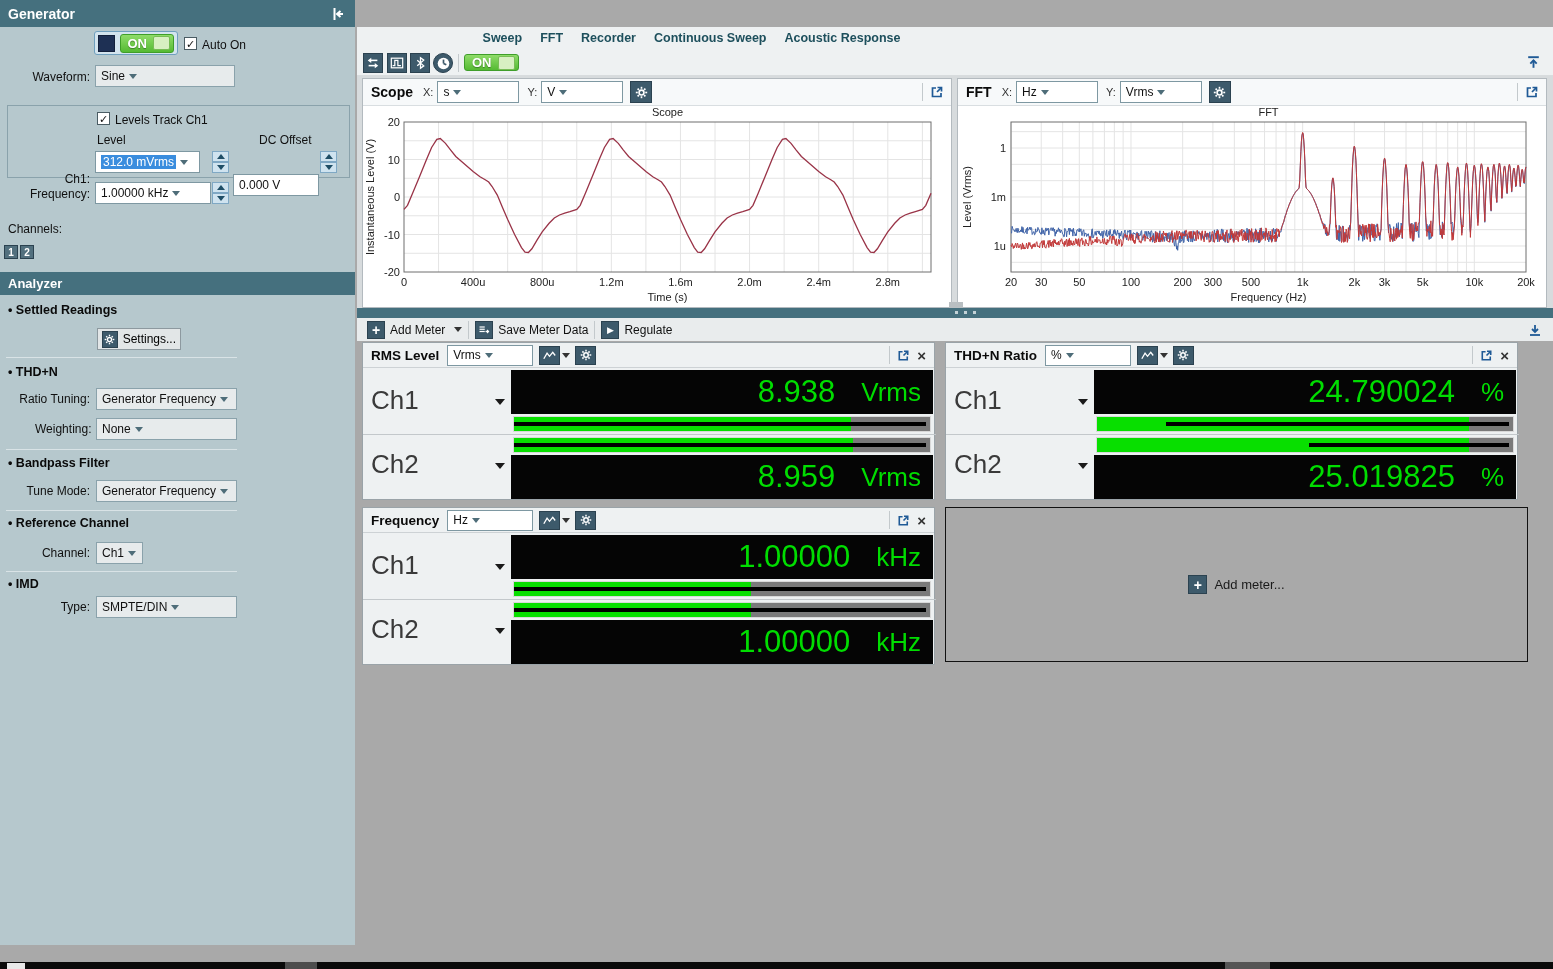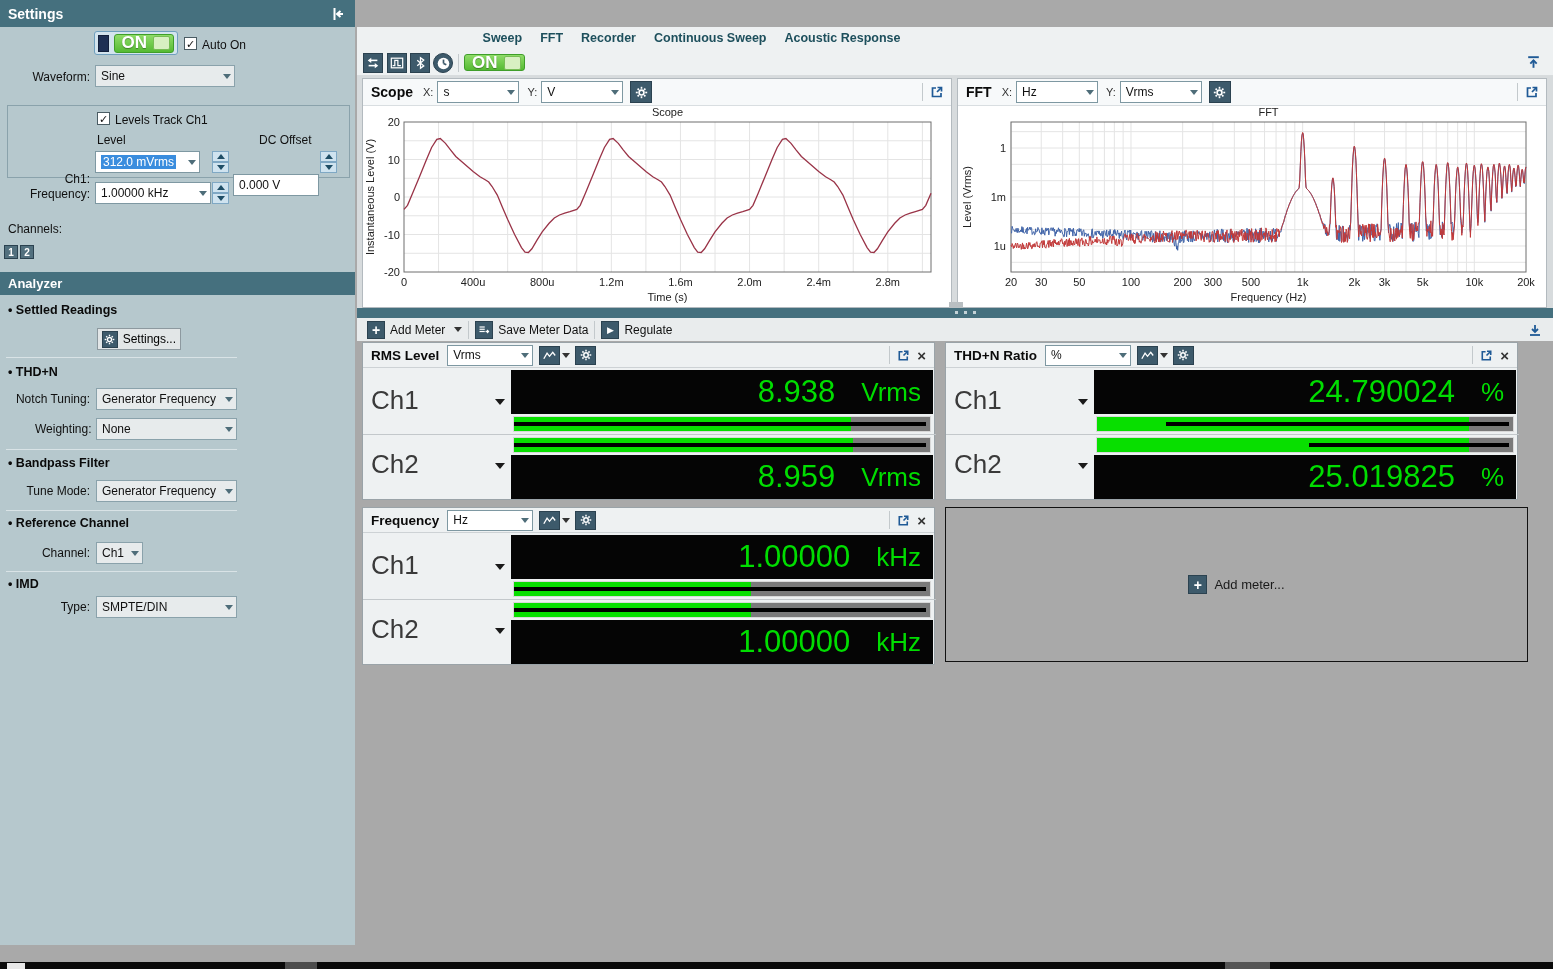--- a/index.html
+++ b/index.html
@@ -2,35 +2,35 @@
 <html><head>
 <meta charset="utf-8">
 <style>
   html,body{margin:0;padding:0;background:#222;}
   .stage{position:relative;width:1553px;height:969px;background:#a9a9a9;font-family:"Liberation Sans",sans-serif;overflow:hidden;}
   .abs{position:absolute;box-sizing:border-box;}
   .teal{background:#45707e;color:#fff;font-weight:bold;font-size:14px;display:flex;align-items:center;padding-left:8px;}
   .lpanel{background:#b6c8cd;}
   .lbl{font-size:12px;color:#101010;}
   .rlbl{font-size:12px;color:#101010;text-align:right;}
-  .combo{display:flex;align-items:center;justify-content:space-between;background:#e7ebec;border:1px solid #8aa2ab;font-size:12px;color:#101010;padding:0 3px 0 5px;height:22px;}
+  .combo{display:flex;align-items:center;justify-content:flex-start;background:#e7ebec;border:1px solid #8aa2ab;font-size:12px;color:#101010;padding:0 3px 0 5px;height:22px;}
   .combo.white{background:#fff;border:1px solid #7e98a2;}
   .chev{width:0;height:0;border-left:4px solid transparent;border-right:4px solid transparent;border-top:5px solid #4e6d79;margin-left:4px;flex:0 0 auto;}
   .sel{background:#3a8dde;color:#fff;padding:0 2px;}
   .spin{display:flex;flex-direction:column;width:17px;height:22px;}
   .spin div{flex:1;background:#cfe3ef;border:1px solid #7fa8c4;display:flex;align-items:center;justify-content:center;}
   .tri-u{width:0;height:0;border-left:4px solid transparent;border-right:4px solid transparent;border-bottom:5px solid #1f4e66;}
   .tri-d{width:0;height:0;border-left:4px solid transparent;border-right:4px solid transparent;border-top:5px solid #1f4e66;}
   .cb{width:13px;height:13px;background:#fff;border:1px solid #4a5c63;font-size:11px;line-height:12px;text-align:center;color:#101010;}
   .sect{font-size:12.5px;font-weight:bold;color:#0a0a0a;}
   .sect::before{content:"• ";}
   .sep{height:1px;background:#9fb3b9;border-bottom:1px solid #d9e3e6;}
   .dkbtn{background:#3d5a6b;border:1px solid #2b4250;color:#fff;display:flex;align-items:center;justify-content:center;}
   .ontog{display:flex;align-items:center;background:linear-gradient(#8fdc69,#55ba33);border:1px solid #3f9e2a;border-radius:3px;padding:0 3px;}
-  .ontog .ontxt{color:#fff;font-weight:bold;font-size:17px;padding:0 4px;text-shadow:0 1px 1px rgba(0,0,0,.35);}
+  .ontog .ontxt{color:#fff;font-weight:bold;font-size:13px;padding:0 4px;text-shadow:0 1px 1px rgba(0,0,0,.35);}
   .ontog .knob{width:15px;height:12px;background:#d8f0c2;border:1px solid #77bd55;border-radius:2px;margin-left:2px;}
   .tabtxt{font-size:12.5px;font-weight:bold;color:#1d4f5c;display:flex;align-items:center;padding:0 9px;height:22px;}
   .tabsel{background:#84cc16;margin-top:41px;}
   .cpanel{background:#fff;border:1px solid #b3babf;}
   .cphdr{position:absolute;left:0;top:0;right:0;height:26px;background:#f7f9fa;border-bottom:1px solid #d9dee1;display:flex;align-items:center;}
   .cptitle{font-weight:bold;font-size:14px;color:#0a0a0a;margin:0 10px 0 8px;}
   .xylab{font-size:11px;color:#333;margin-right:4px;}
   .mpanel{background:#eef1f2;border:1px solid #9aa3a8;}
   .mphdr{position:absolute;left:0;top:0;right:0;height:24px;background:#eef1f2;border-bottom:1px solid #cdd2d5;display:flex;align-items:center;}
   .mptitle{font-weight:bold;font-size:13.5px;color:#0a0a0a;margin:0 8px;}
@@ -48,21 +48,21 @@
   svg{display:block;}
 </style>
 </head>
 <body>
 
 <div class="stage">
 
   <div class="abs lpanel" style="left:0;top:0;width:355px;height:945px;">
 
     <div class="abs teal" style="left:0;top:0;width:355px;height:27px;">
-      <span>Settings</span>
+      <span>Generator</span>
       <svg class="abs" style="left:330px;top:6px;" width="16" height="16" viewBox="0 0 16 16">
         <line x1="4.5" y1="2" x2="4.5" y2="14" stroke="#fff" stroke-width="2"></line>
         <line x1="13" y1="8" x2="8" y2="8" stroke="#fff" stroke-width="2"></line>
         <path d="M10.5 5 L7 8 L10.5 11" fill="none" stroke="#fff" stroke-width="2"></path>
       </svg>
     </div>
 
     <div class="abs" style="left:94px;top:31px;width:84px;height:24px;border:1px solid #6f9fbd;border-radius:3px;background:#d3e4ee;display:flex;align-items:center;padding:0 3px;gap:5px;">
       <div style="width:15px;height:15px;background:#1e3054;border:1px solid #13203b;"></div>
       <div class="ontog" style="height:17px;">
@@ -146,21 +146,21 @@
               <line x1="3.2" y1="12.8" x2="4.8" y2="11.2"></line>
               <line x1="11.2" y1="4.8" x2="12.8" y2="3.2"></line>
             </g>
           </svg>
       </span>
       <span style="font-size:12px;">Settings...</span>
     </div>
 
     <div class="abs sep" style="left:6px;top:357px;width:231px;"></div>
     <div class="abs sect" style="left:8px;top:365px;">THD+N</div>
-    <div class="abs rlbl" style="left:0;top:392px;width:90px;">Notch Tuning:</div>
+    <div class="abs rlbl" style="left:0;top:392px;width:90px;">Ratio Tuning:</div>
     <div class="abs combo" style="left:96px;top:388px;width:141px;">
       <span>Generator Frequency</span>
         <span class="chev"></span>
     </div>
     <div class="abs rlbl" style="left:0;top:422px;width:90px;padding-left:35px;">Weighting:</div>
     <div class="abs combo" style="left:96px;top:418px;width:141px;">
       <span>None</span>
         <span class="chev"></span>
     </div>
 

